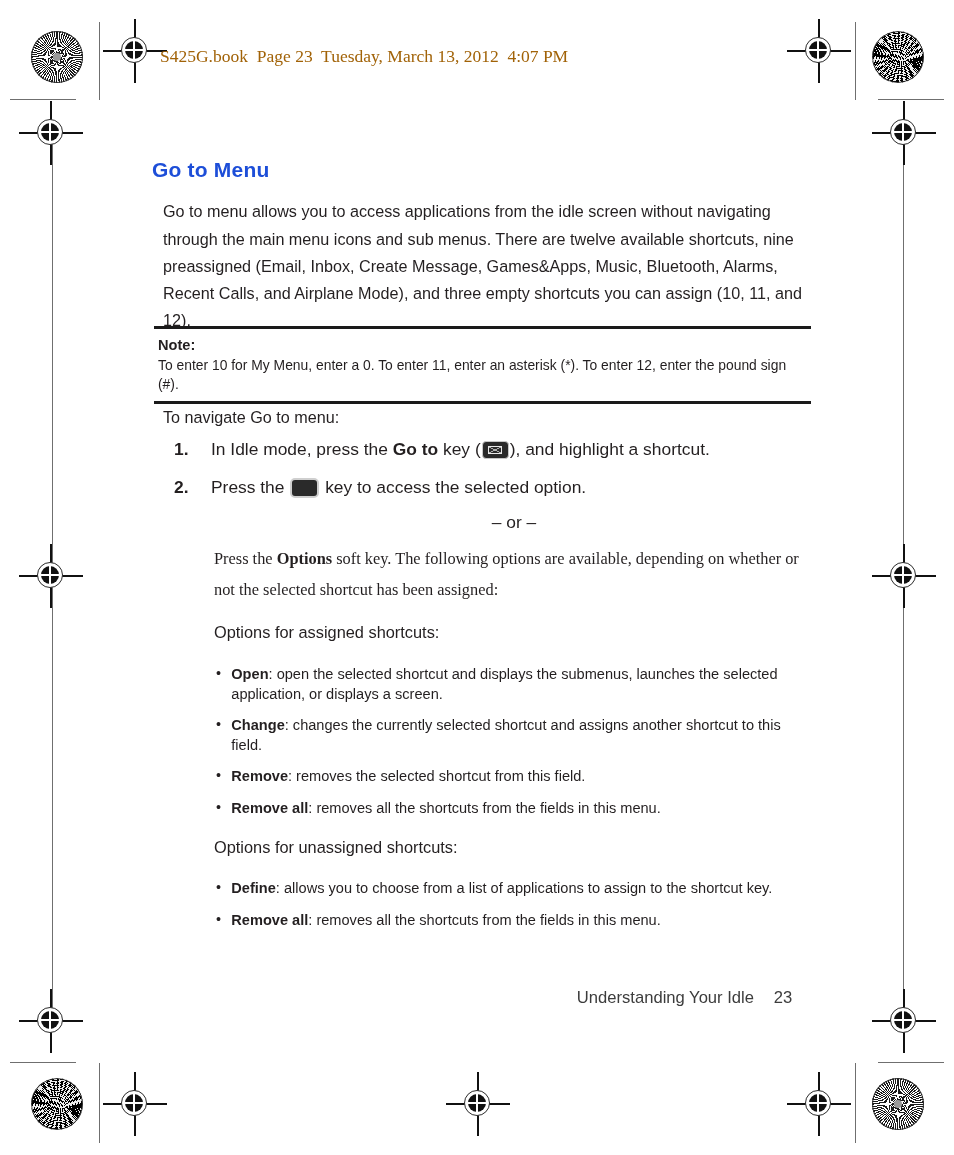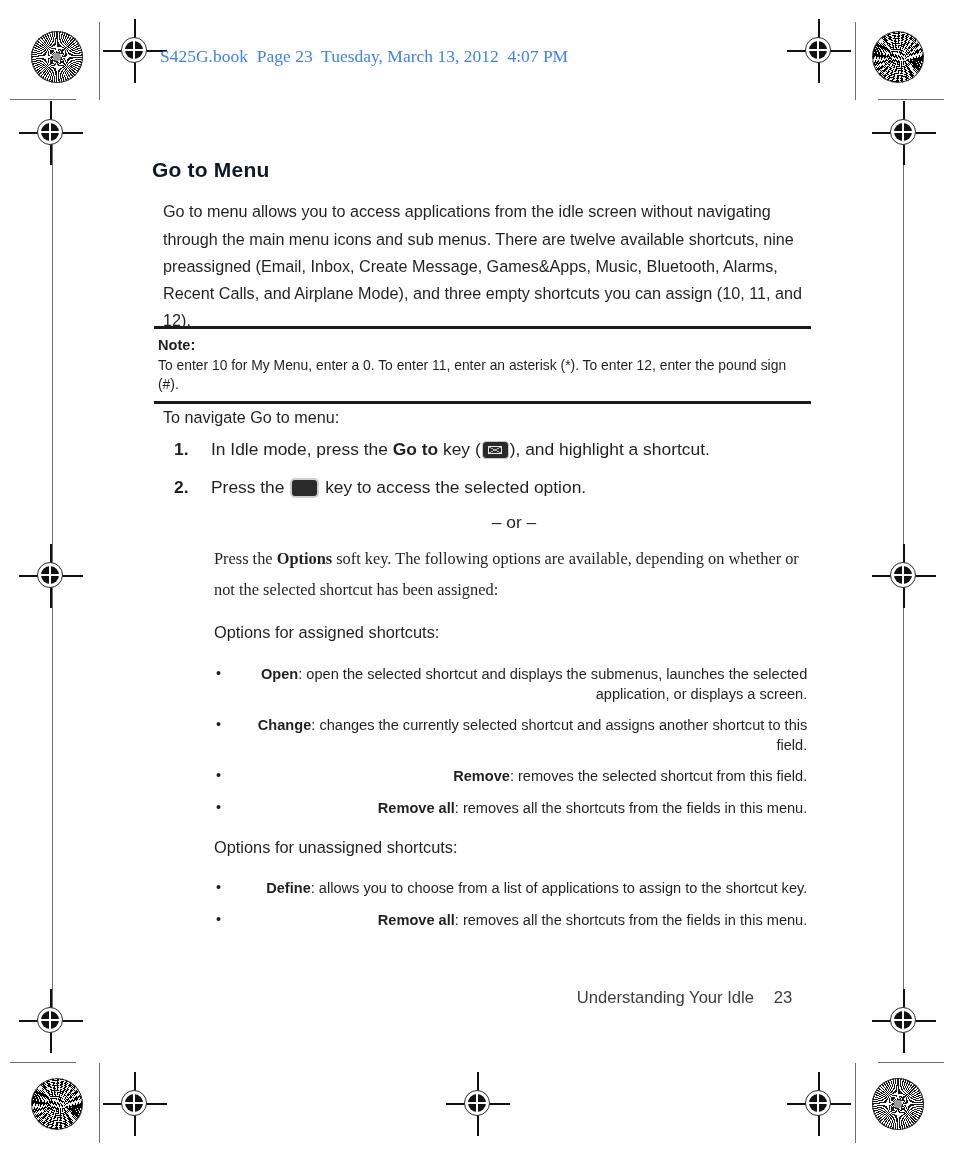--- a/index.html
+++ b/index.html
@@ -83,30 +83,30 @@
     position: absolute;
     left: 0; top: 0;
     width: 954px;
   }
 
   .booktag {
     position: absolute;
     left: 160px; top: 46px;
     font-family: "Liberation Serif", serif;
     font-size: 17.5px;
-    color: #3b82f6;
+    color: #a16207;
     white-space: pre;
   }
 
   .heading {
     position: absolute;
     left: 152px; top: 144px;
     font-size: 21px;
     font-weight: bold;
-    color: #0f172a;
+    color: #1d4ed8;
     letter-spacing: 0.2px;
   }
 
   .body-col {
     position: absolute;
     left: 163px;
     top: 181px;
     width: 648px;
   }
 
@@ -209,21 +209,20 @@
     font-size: 17.4px;
     line-height: 26px;
     transform: scaleX(0.94);
     transform-origin: left top;
   }
 
   ul.bullets {
     margin: 0;
     padding: 0;
     list-style: none;
-    text-align: right;
   }
   ul.bullets li {
     position: relative;
     padding-left: 18px;
     font-size: 15.2px;
     line-height: 19.5px;
     margin-bottom: 12px;
     transform: scaleX(0.96);
     transform-origin: left top;
     width: 600px;

